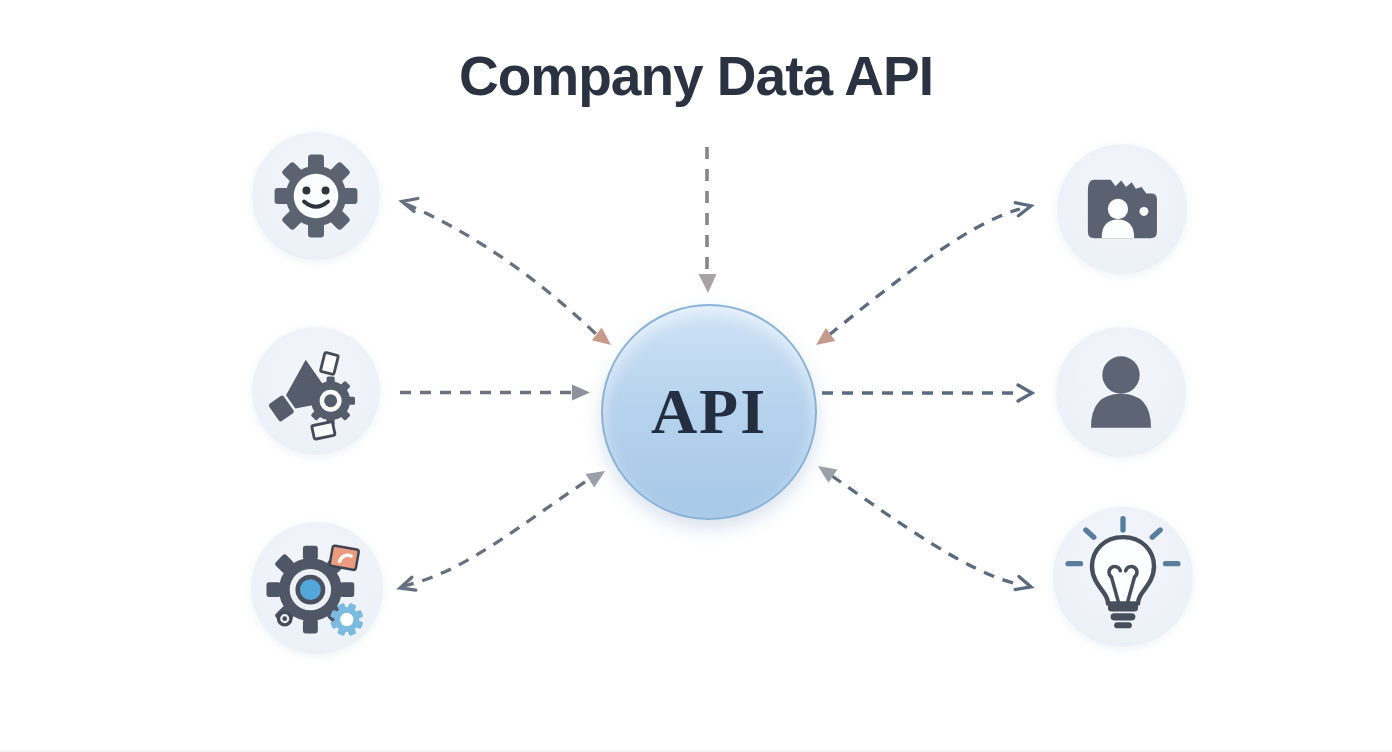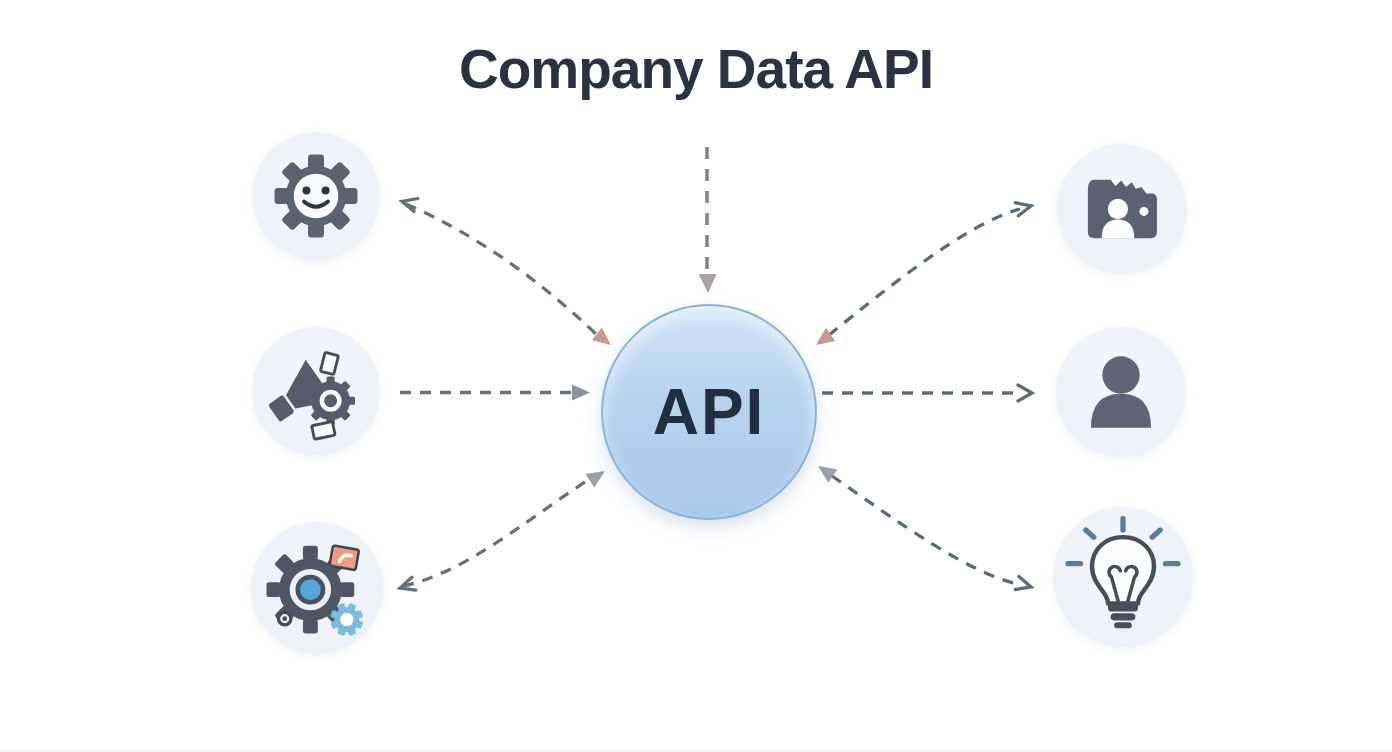--- a/index.html
+++ b/index.html
@@ -3,34 +3,34 @@
 <meta charset="utf-8">
 <style>
   html,body{margin:0;padding:0;}
   body{
     width:1392px;height:752px;position:relative;overflow:hidden;
     background:#ffffff;
     font-family:"Liberation Sans", sans-serif;
   }
   .stage{position:absolute;inset:0;}
   .title{
-    position:absolute;top:37px;left:0;width:100%;
+    position:absolute;top:44px;left:0;width:100%;
     text-align:center;font-size:55px;font-weight:700;color:#2b3342;
     letter-spacing:-1px;
   }
   .hub{
     position:absolute;left:601px;top:304px;width:212px;height:212px;
     border-radius:50%;
     background:linear-gradient(180deg,#cfe3f7 0%,#b7d3ee 45%,#a7c8e8 100%);
     border:2px solid #8ab3d9;
     box-shadow:0 8px 18px rgba(120,150,190,0.28), inset 0 8px 16px rgba(255,255,255,0.55);
     display:flex;align-items:center;justify-content:center;
   }
   .hub-label{
-    font-size:64px;font-weight:700;color:#232e41;letter-spacing:2px;
+    font-size:64px;font-weight:700;color:#232e41;letter-spacing:2px;font-family:Liberation Serif, serif;
   }
   .node{
     position:absolute;border-radius:50%;
     background:radial-gradient(circle at 50% 38%, #f3f6fb 0%, #edf1f8 70%, #e9eef6 100%);
     box-shadow:0 2px 8px rgba(150,165,190,0.15);
     display:flex;align-items:center;justify-content:center;
   }
   .node svg{display:block;}
   .arrows{position:absolute;inset:0;pointer-events:none;}
   .edge{height:2px;background:#f3f4f6;position:absolute;left:0;right:0;bottom:0;}

